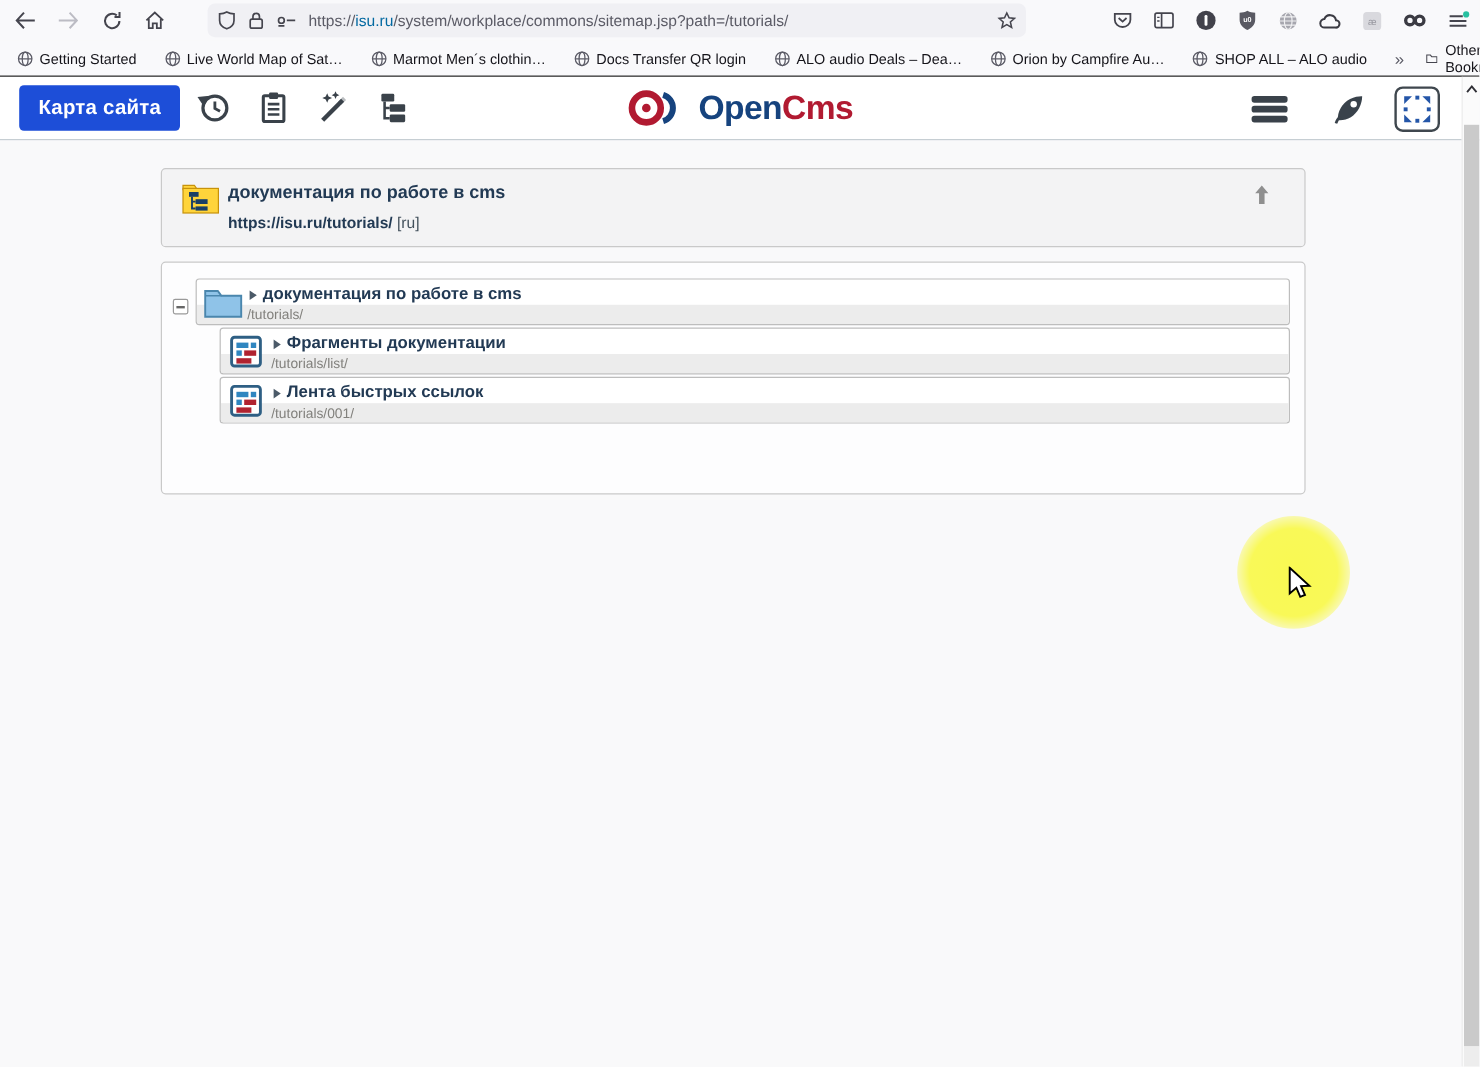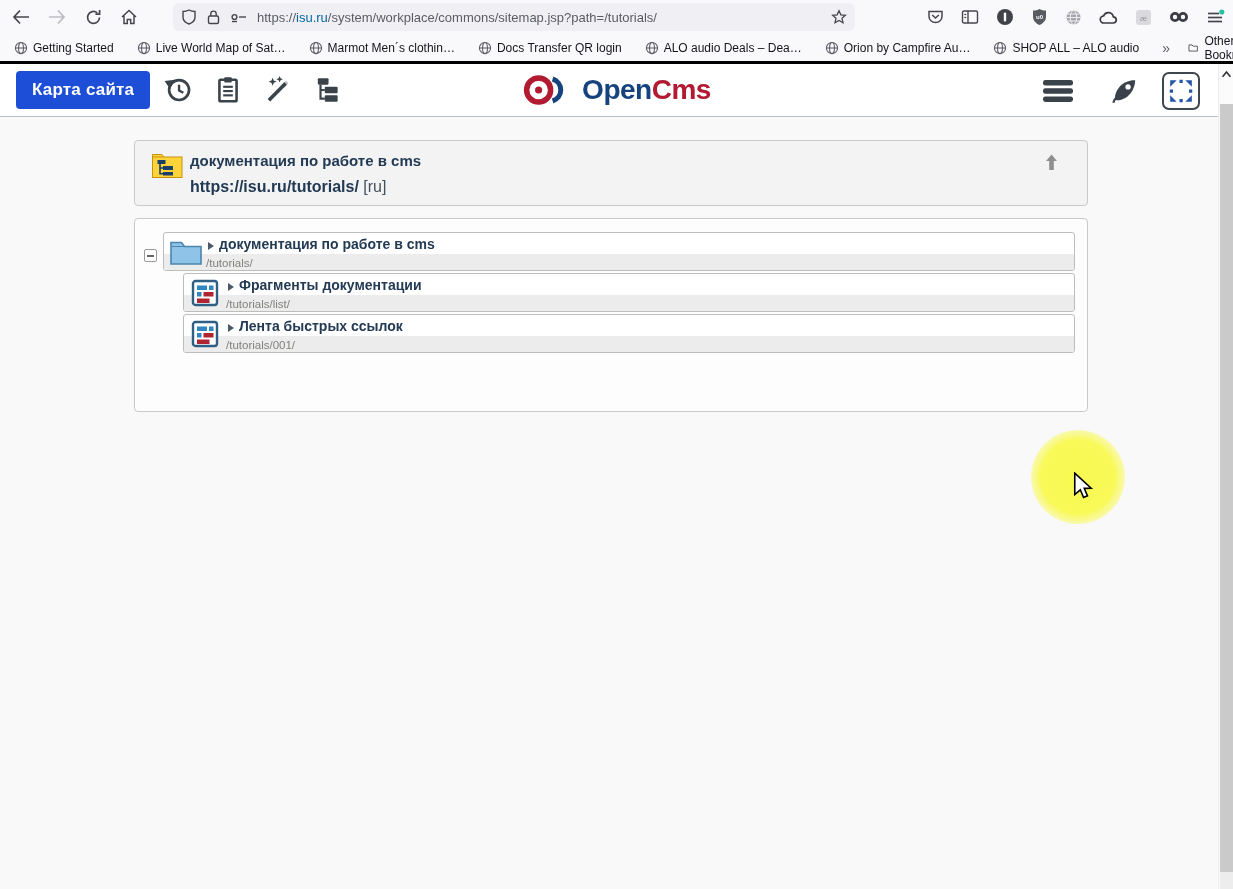--- a/index.html
+++ b/index.html
@@ -11,21 +11,21 @@
   .nav-bar { position:absolute; left:0; top:0; width:1233px; height:34px; background:#f9f9fb; display:flex; align-items:center; }
   .nav-btn { width:30px; height:28px; display:flex; align-items:center; justify-content:center; margin-left:6px; border-radius:4px; }
   .urlbar { position:absolute; left:173px; top:3px; width:682px; height:28px; background:#f0f0f4; border-radius:6px; display:flex; align-items:center; padding:0 8px; }
   .urlbar .uicon { display:flex; align-items:center; margin-right:9px; }
   .url-text { font-size:13px; color:#5b5b66; white-space:nowrap; overflow:hidden; flex:1; }
   .url-text .domain { color:#0369a1; }
   .url-star { margin-left:auto; display:flex; align-items:center; }
   .ext-icons { position:absolute; right:8px; top:3px; height:28px; display:flex; align-items:center; gap:17px; }
   .ext { display:flex; align-items:center; justify-content:center; }
 
-  .bookmarks-bar { position:absolute; left:0; top:34px; width:1233px; height:30px; background:#f9f9fb; border-bottom:3px solid #000000; display:flex; align-items:center; padding:0 14px; }
+  .bookmarks-bar { position:absolute; left:0; top:34px; width:1233px; height:30px; background:#f9f9fb; border-bottom:1px solid #000000; display:flex; align-items:center; padding:0 14px; }
   .bm { display:flex; align-items:center; gap:5px; margin-right:23px; white-space:nowrap; }
   .bm-label { font-size:12px; color:#15141a; }
   .bm-chevron { margin-left:auto; font-size:14px; color:#5b5b66; margin-right:18px; }
   .bm-other { display:flex; align-items:center; gap:6px; margin-right:2px; }
 
   
   .cms-toolbar { position:absolute; left:0; top:64px; width:1233px; height:53px; background:#ffffff; border-bottom:1px solid #b9c2c9; display:flex; align-items:center; }
   .cms-sitemap-btn { margin-left:16px; background:#1d4ed8; color:#fff; font-size:17px; font-weight:bold; padding:9px 16px; border-radius:4px; border:none; letter-spacing:.2px; }
   .cms-iconbtn { width:44px; height:42px; display:flex; align-items:center; justify-content:center; margin-left:6px; }
   .cms-logo { position:absolute; left:50%; top:50%; transform:translate(-50%,-50%); display:flex; align-items:center; gap:18px; }
@@ -34,21 +34,21 @@
   .logo-cms { color:#b11a31; }
   .cms-right { position:absolute; right:33px; top:0; height:53px; display:flex; align-items:center; gap:16px; }
   .fullscreen-btn { width:38px; height:38px; background:#fff; border:2px solid #3f474e; border-radius:7px; display:flex; align-items:center; justify-content:center; }
 
   
   .page { position:absolute; left:0; top:117px; width:1218px; height:772px; background:#f9f9fa; }
 
   .header-card { position:absolute; left:134px; top:23px; width:954px; height:66px; background:#f3f3f4; border:1px solid #c9c9c9; border-radius:4px; }
   .hc-icon { position:absolute; left:16px; top:9px; }
   .hc-title { position:absolute; left:55px; top:11px; font-size:15px; font-weight:bold; color:#223a54; }
-  .hc-url { position:absolute; left:55px; top:37px; font-size:16px; color:#223a54; }
+  .hc-url { position:absolute; left:55px; top:37px; font-size:13px; color:#223a54; }
   .hc-url .hc-link { font-weight:bold; }
   .hc-url .hc-locale { font-weight:normal; color:#43515c; }
   .hc-up { position:absolute; right:28px; top:12px; }
 
   .tree-panel { position:absolute; left:134px; top:101px; width:954px; height:194px; background:#fdfdfe; border:1px solid #c9c9c9; border-radius:4px; }
   .minus-box { position:absolute; left:9px; top:30px; width:13px; height:13px; border:1px solid #9a9a9a; background:#fff; border-radius:2px; }
   .minus-box::after { content:""; position:absolute; left:2px; top:5px; width:7px; height:1.5px; background:#666; }
   .trow { position:relative; height:39px; margin-bottom:2px; border:1px solid #bdbdbd; border-radius:3px; background:#fff; overflow:hidden; }
   .trow-l1 { margin-left:28px; width:912px; }
   .trow-l2 { margin-left:48px; width:892px;padding-left:36px; }

